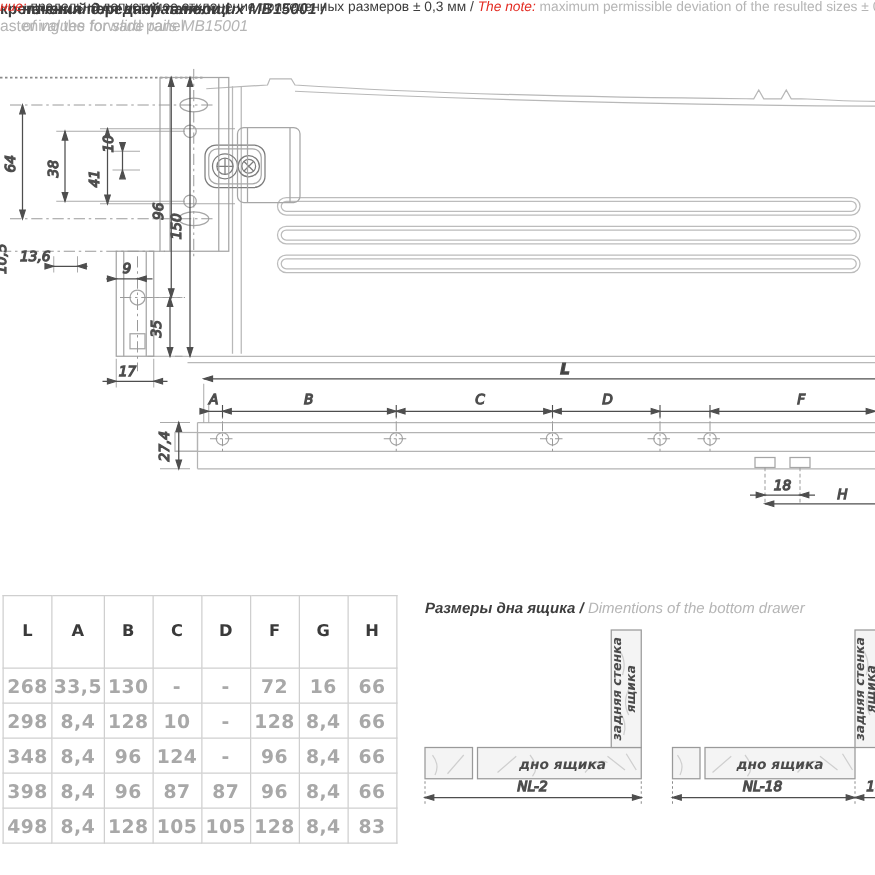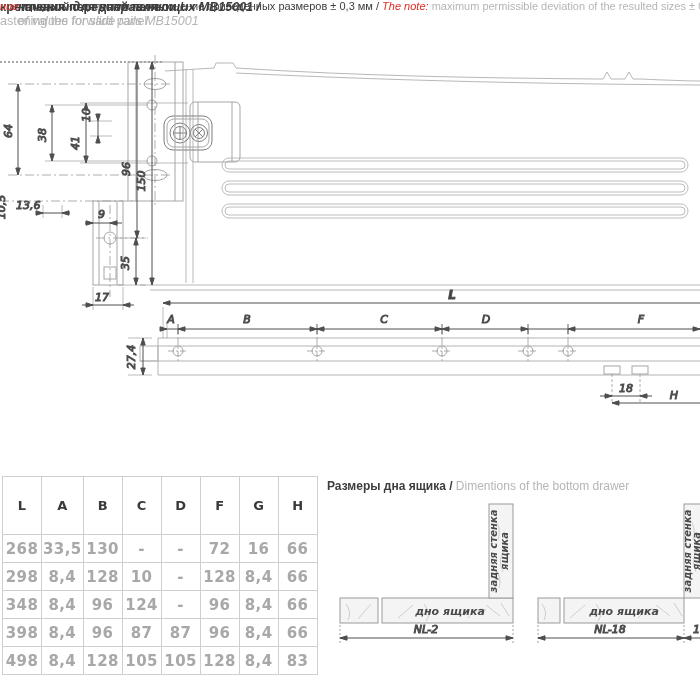--- a/index.html
+++ b/index.html
@@ -319,21 +319,21 @@
         <td>128</td>
         <td>105</td>
         <td>105</td>
         <td>128</td>
         <td>8,4</td>
         <td>83</td>
     </tr>
   </tbody>
 </table>
 
-<div class="abs note-line" style="left:327px;top:479px;">
+<div class="abs note-line" style="left:340px;top:479px;font-style:italic;">
   <span class="title-ru" style="font-size:12px">Размеры дна ящика / </span><span class="title-en" style="font-size:12px">Dimentions of the bottom drawer</span>
 </div>
 
 <svg class="abs" style="left:338px;top:500px;" width="362" height="150" viewBox="0 0 362 150">
   <defs>
     <polygon id="arw2" points="0,0 -7,-2.2 -7,2.2"></polygon>
   </defs>
 
   <g>
     <g stroke="#9a9a9a" fill="#f4f4f4">

